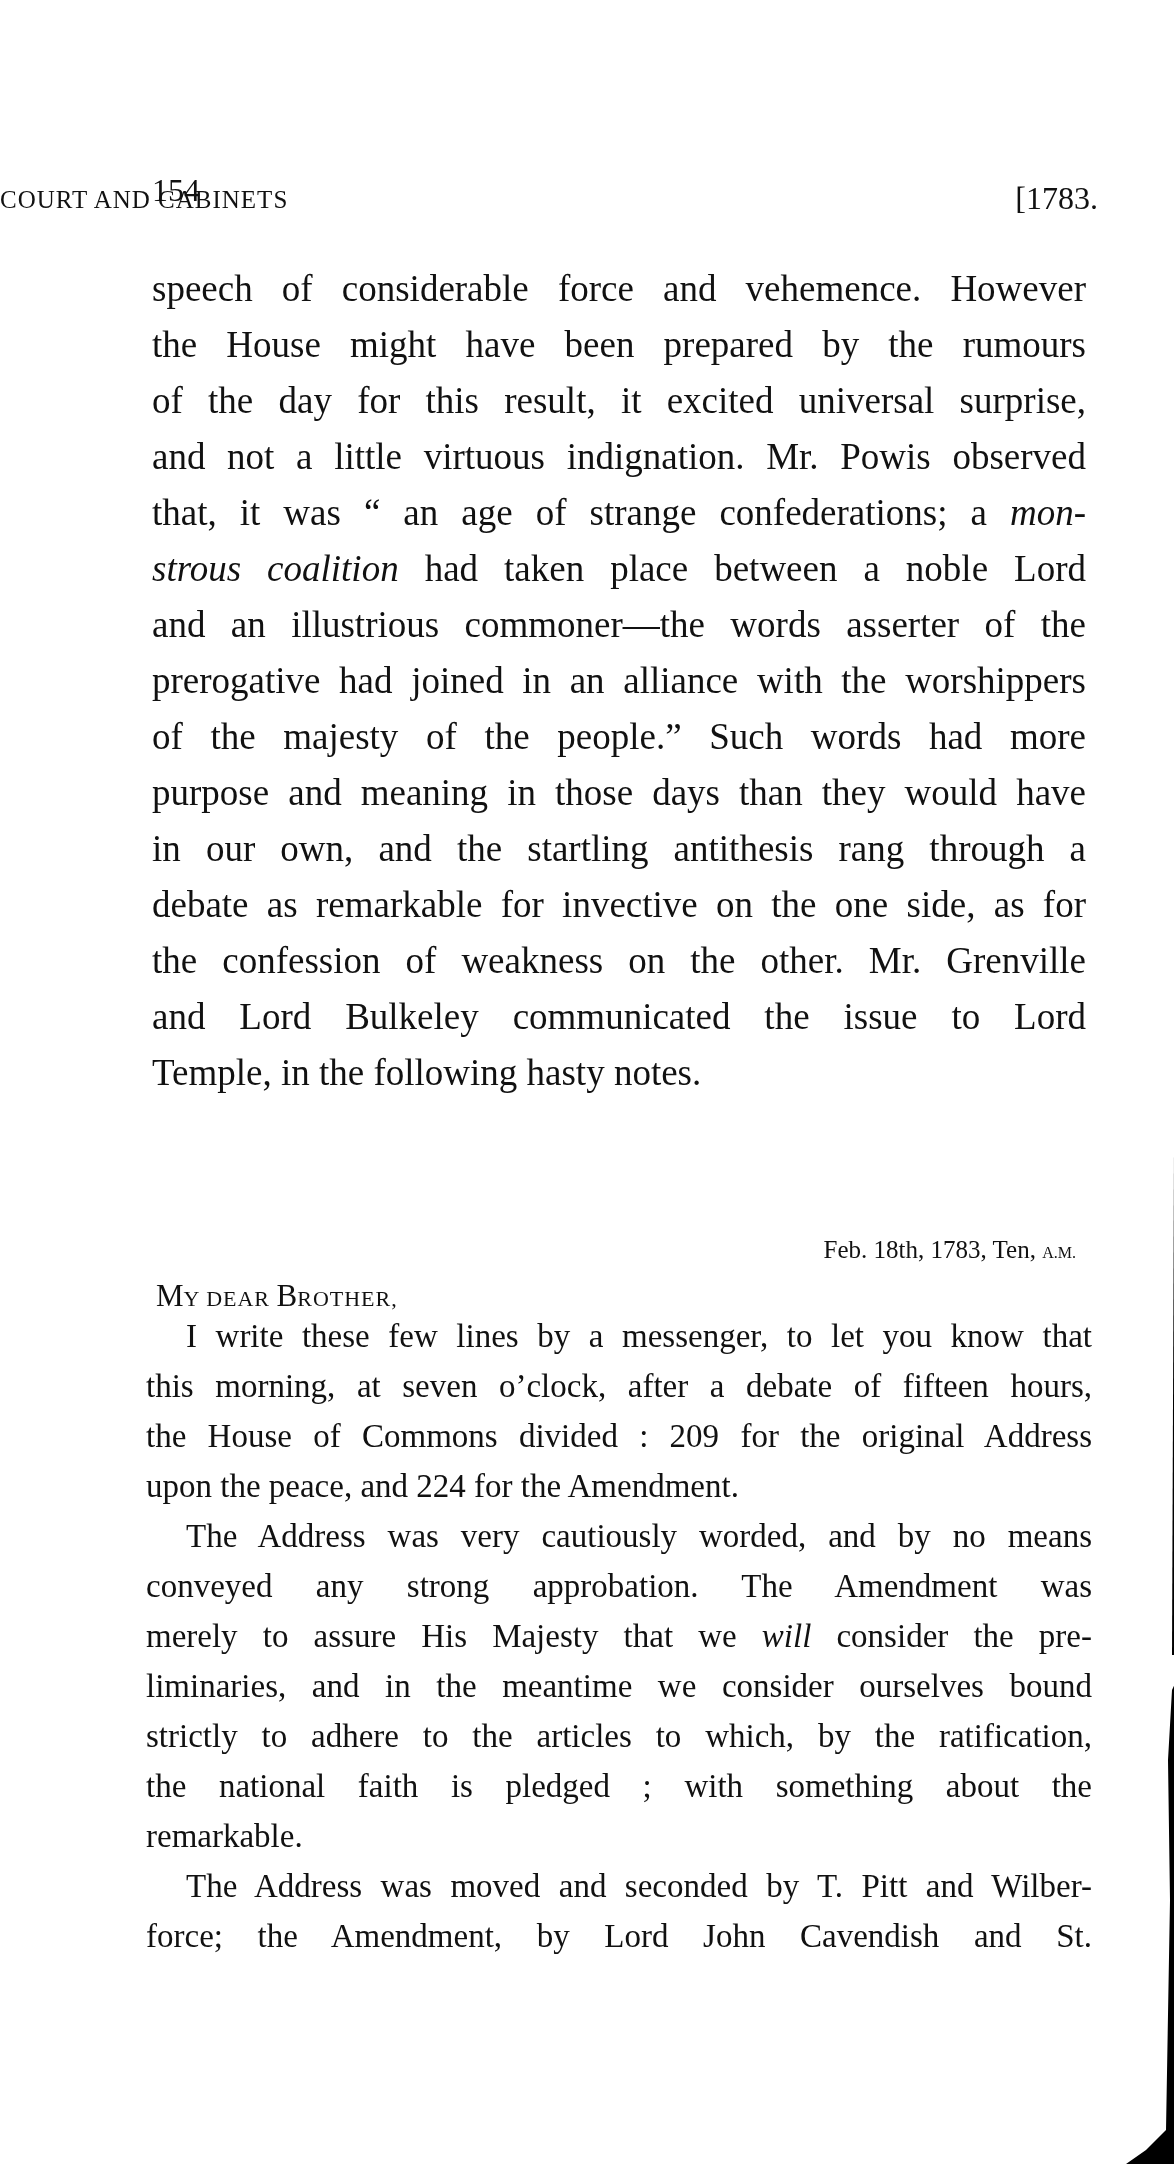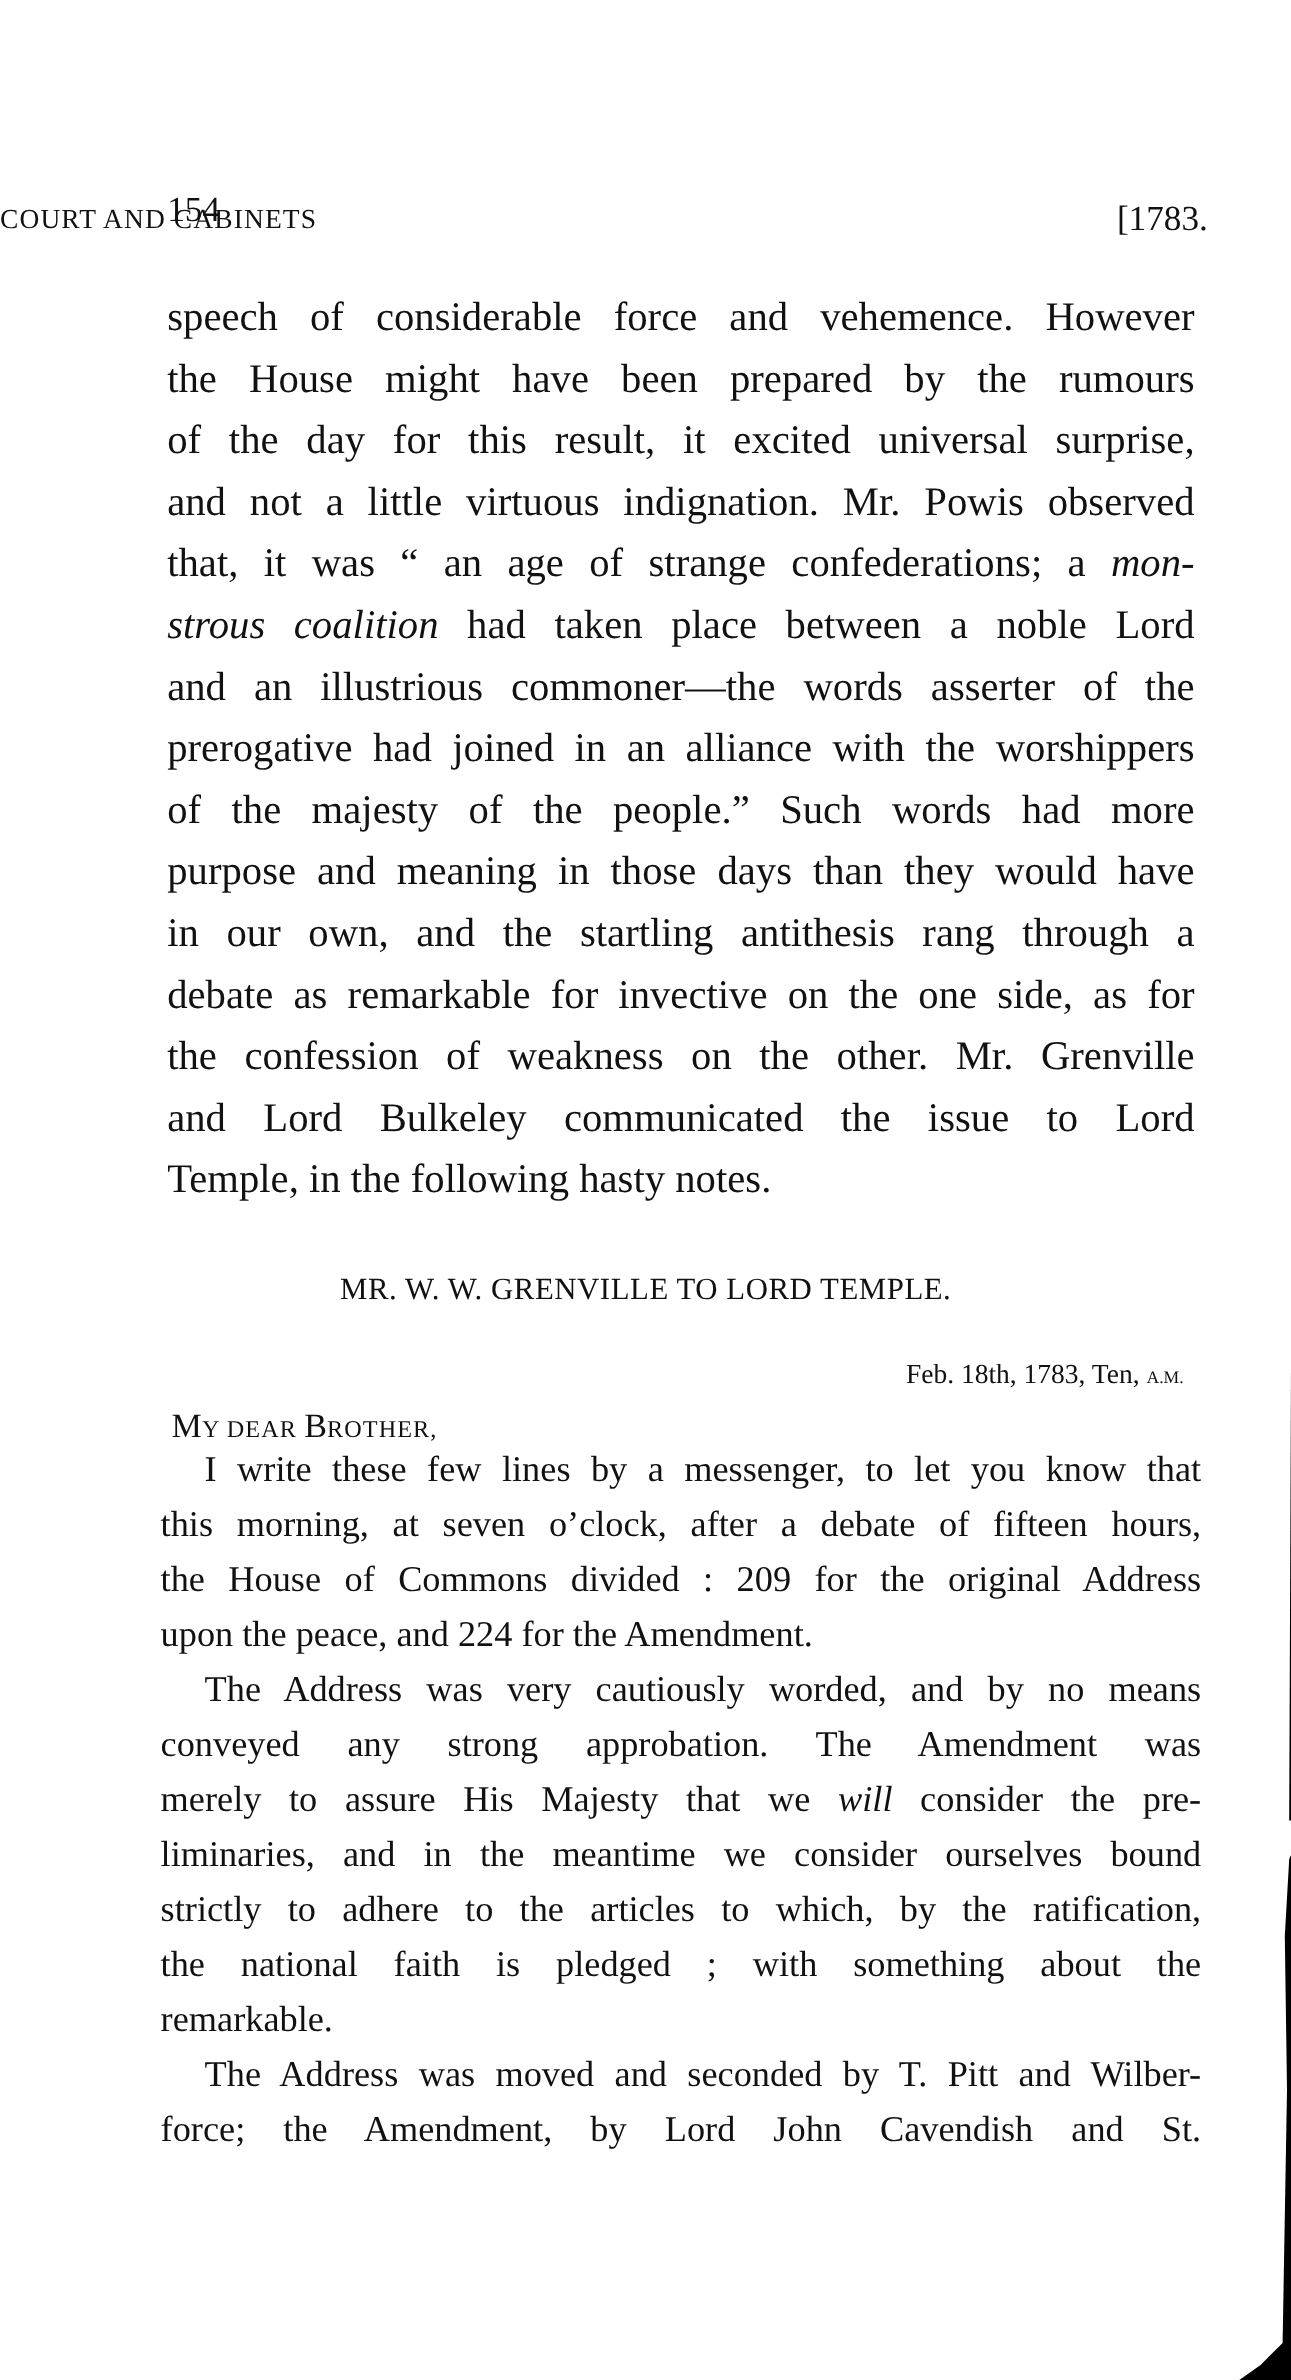--- a/index.html
+++ b/index.html
@@ -44,21 +44,20 @@
   <div class="line" style="top:606px">and an illustrious commoner—the words asserter of the</div>
   <div class="line" style="top:662px">prerogative had joined in an alliance with the worshippers</div>
   <div class="line" style="top:718px">of the majesty of the people.”  Such words had more</div>
   <div class="line" style="top:774px">purpose and meaning in those days than they would have</div>
   <div class="line" style="top:830px">in our own, and the startling antithesis rang through a</div>
   <div class="line" style="top:886px">debate as remarkable for invective on the one side, as for</div>
   <div class="line" style="top:942px">the confession of weakness on the other.  Mr. Grenville</div>
   <div class="line last" style="top:1054px">Temple, in the following hasty notes.</div>
   <div class="line" style="top:998px">and Lord Bulkeley communicated the issue to Lord</div>
 
-  <div class="heading">MR. W. W. GRENVILLE TO LORD TEMPLE.</div>
 
   <div class="date">
     <span>Feb. 18th, 1783, Ten, </span><span class="sc">A.M.</span>
   </div>
 
   <div class="salut">
     <span>M</span><span class="sc">Y DEAR </span><span>B</span><span class="sc">ROTHER,</span>
   </div>
 
   <div class="line lt ind" style="top:1320px">I write these few lines by a messenger, to let you know that</div>

